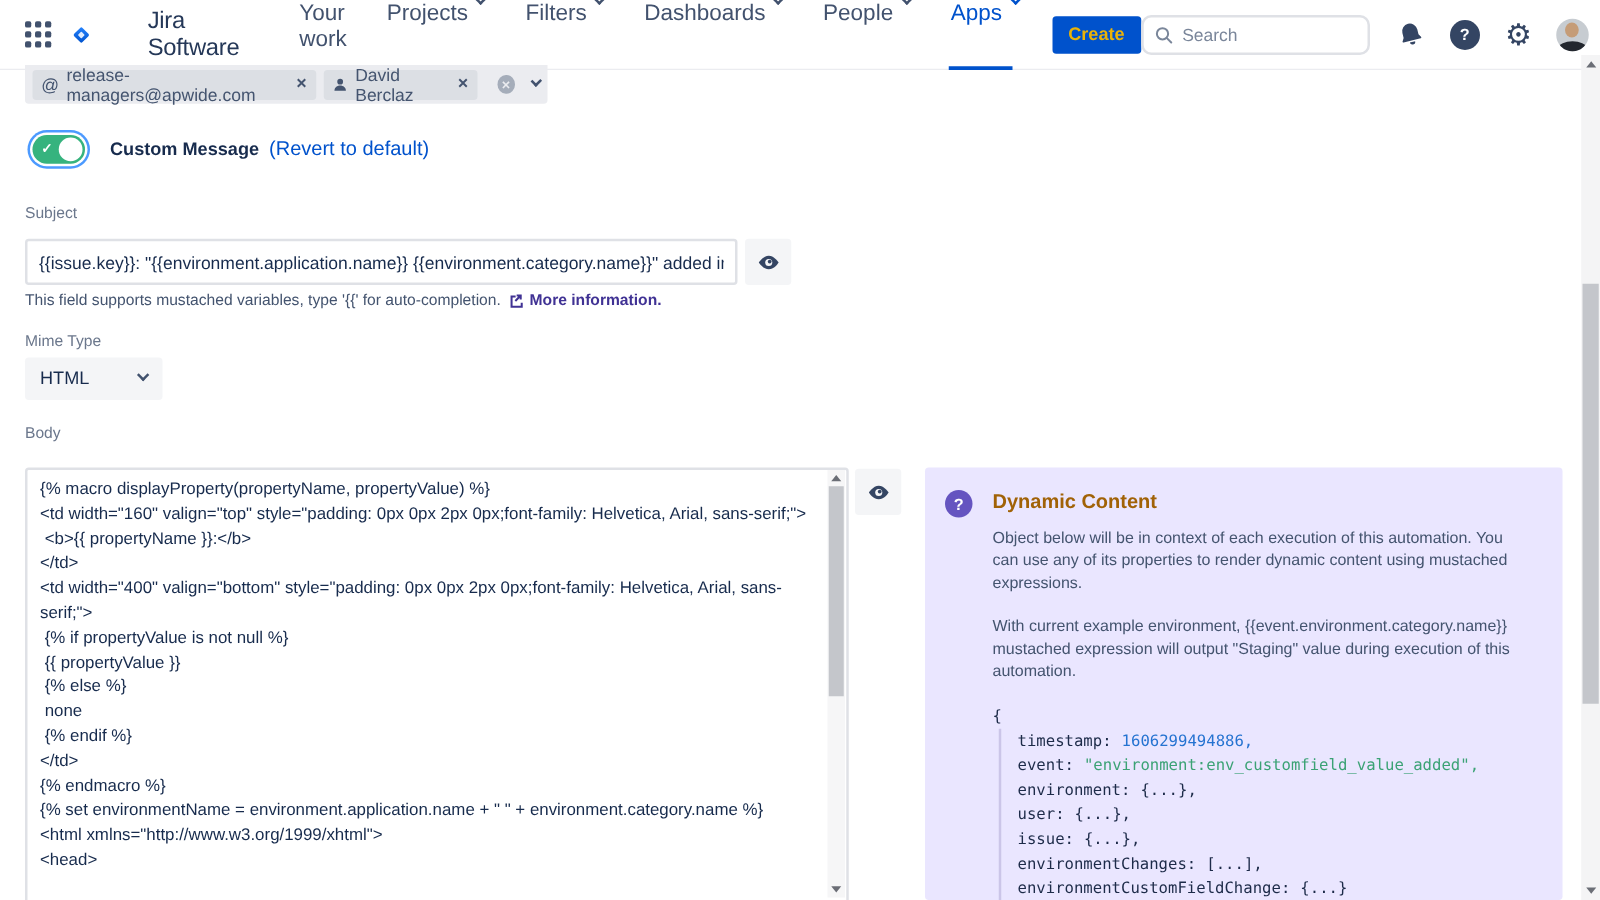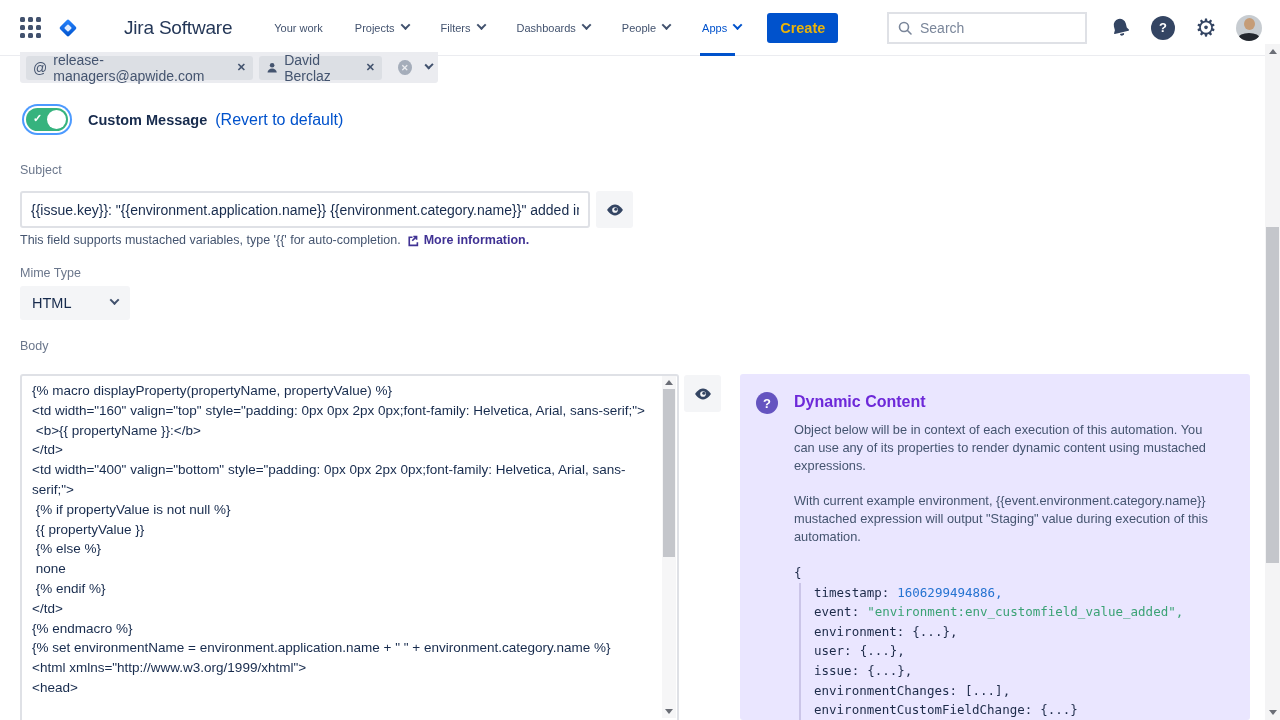--- a/index.html
+++ b/index.html
@@ -7,30 +7,30 @@
   body { font-family:"Liberation Sans", sans-serif; background:#fff; color:#172B4D; position:relative; }
 
   
   .header { position:absolute; top:0; left:0; width:1280px; height:56px; background:#fff;
             border-bottom:1px solid #EBECF0; display:flex; align-items:center; padding:0 18px 0 20px; }
   .grid-icon { width:21px; height:21px; display:grid; grid-template-columns:repeat(3,5px); grid-template-rows:repeat(3,5px); gap:3px; cursor:pointer; }
   .grid-icon span { background:#42526E; border-radius:1.5px; }
   .logo { display:flex; align-items:center; gap:9px; margin-left:16px; cursor:pointer; }
   .logo-text { font-size:19px; font-weight:500; color:#253858; letter-spacing:-0.2px;margin-left:36px; }
   .nav-items { display:flex; align-items:center; margin-left:26px; height:56px; }
-  .nav-item { position:relative; height:56px; display:flex; align-items:center; gap:7px; padding:0 16px;
-              font-size:11px; font-weight:500; color:#42526E; cursor:pointer; }
+  .nav-item { position:relative; height:56px; display:flex; align-items:flex-start; gap:7px; padding:0 16px;
+              font-size:18px; font-weight:500; color:#42526E; cursor:pointer; }
   .chev { width:7px; height:7px; border-right:2px solid #42526E; border-bottom:2px solid #42526E;
           transform:rotate(45deg) translate(-1px,-1px); margin-top:-3px; }
   .nav-item.active { color:#0052CC; }
   .nav-item.active .chev { border-color:#0052CC; }
   .nav-item.active::after { content:""; position:absolute; left:14px; right:22px; bottom:0; height:3px; background:#0052CC; }
   .create-btn { margin-left:10px; background:#0052CC; color:#eab308; font-size:14.5px; font-weight:600;
                 border:none; border-radius:3px; padding:7px 13px; cursor:pointer; }
-  .search-box { margin-left:auto; width:200px; height:32px; border:2px solid #DFE1E6; border-radius:0;
+  .search-box { margin-left:auto; width:200px; height:32px; border:2px solid #DFE1E6; border-radius:8px;
                 display:flex; align-items:center; padding:0 8px; gap:7px; background:#fff; }
   .search-box input { border:none; outline:none; width:140px; font-size:14px; color:#172B4D; font-family:"Liberation Sans",sans-serif; }
   .search-box input::placeholder { color:#7A869A; }
   .hdr-icons { display:flex; align-items:center; gap:17px; margin-left:20px; }
   .hdr-icon { width:26px; height:26px; display:flex; align-items:center; justify-content:center; cursor:pointer; }
   .help-circle { width:24px; height:24px; border-radius:50%; background:#344563; color:#fff; font-size:13px;
                  font-weight:700; display:flex; align-items:center; justify-content:center; }
   .gear-glyph { font-family:"DejaVu Sans", sans-serif; font-size:24px; color:#344563; line-height:1; }
   .avatar { width:26px; height:26px; border-radius:50%; background:#c7ccd1; position:relative; overflow:hidden; cursor:pointer; }
   .avatar::before { content:""; position:absolute; top:3px; left:7.5px; width:11px; height:12px; border-radius:50%; background:#c59c77; }
@@ -77,21 +77,21 @@
   .arr { position:absolute; left:0; right:0; margin:auto; width:0; height:0; }
   .arr.up { border-left:4px solid transparent; border-right:4px solid transparent; border-bottom:5px solid #6B6E76; }
   .arr.down { border-left:4px solid transparent; border-right:4px solid transparent; border-top:5px solid #6B6E76; }
   .ta-scrollbar { left:662px; top:376px; width:14px; height:342px; }
   .page-scrollbar { left:1265px; top:44px; width:15px; height:676px; background:#F4F4F5; }
 
   
   .panel { position:absolute; left:740px; top:374px; width:510px; height:346px; background:#EAE6FF; border-radius:3px; }
   .q-icon { position:absolute; left:16px; top:18px; width:22px; height:22px; border-radius:50%; background:#6554C0;
             color:#fff; font-size:13px; font-weight:700; display:flex; align-items:center; justify-content:center; }
-  .panel-title { position:absolute; left:54px; top:19px; font-size:16px; font-weight:600; color:#6d28d9; }
+  .panel-title { position:absolute; left:54px; top:19px; font-size:16px; font-weight:600; color:#a16207; }
   .panel-p { position:absolute; left:54px; width:432px; font-size:12.8px; line-height:18px; color:#44546F; }
   .panel-p1 { top:47px; }
   .panel-p2 { top:118px; }
   .code { position:absolute; left:54px; top:189px; font-family:"DejaVu Sans Mono", monospace; font-size:12.5px;
           line-height:19.6px; color:#1D2B49; }
   .code-indent { border-left:2px solid #CBC5E8; margin-left:5px; padding-left:13px; }
   .code-line { white-space:pre; display:flex; gap:8px; }
   .v-num { color:#2573D1; }
   .v-str { color:#3BA275; }
   .v-plain { color:#1D2B49; }

